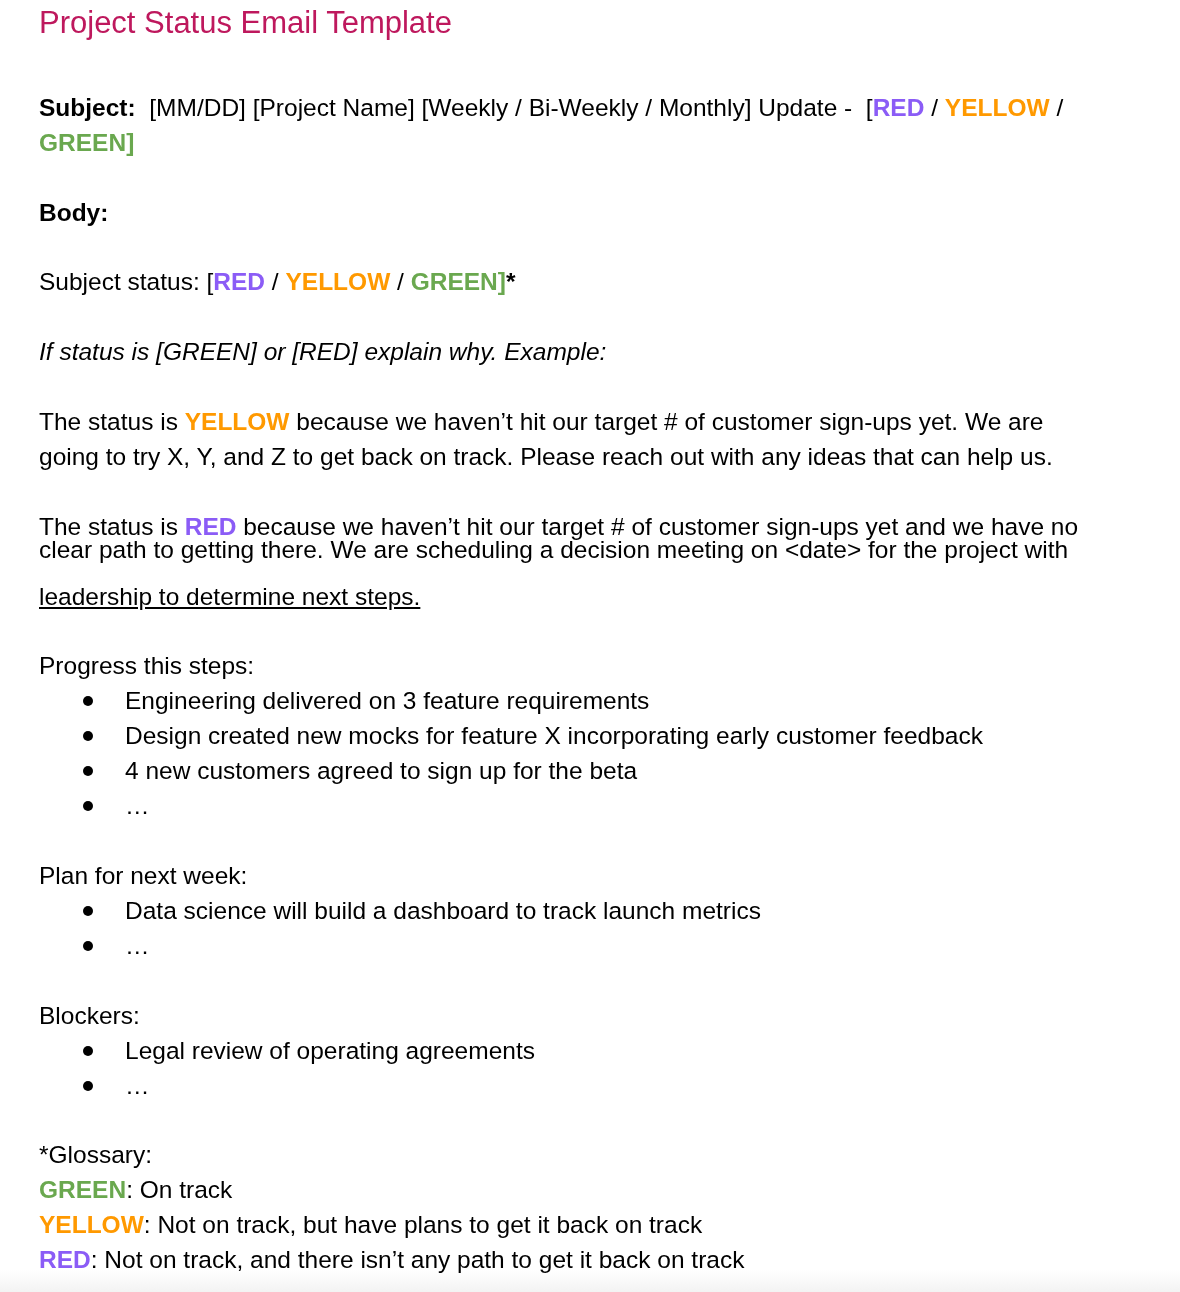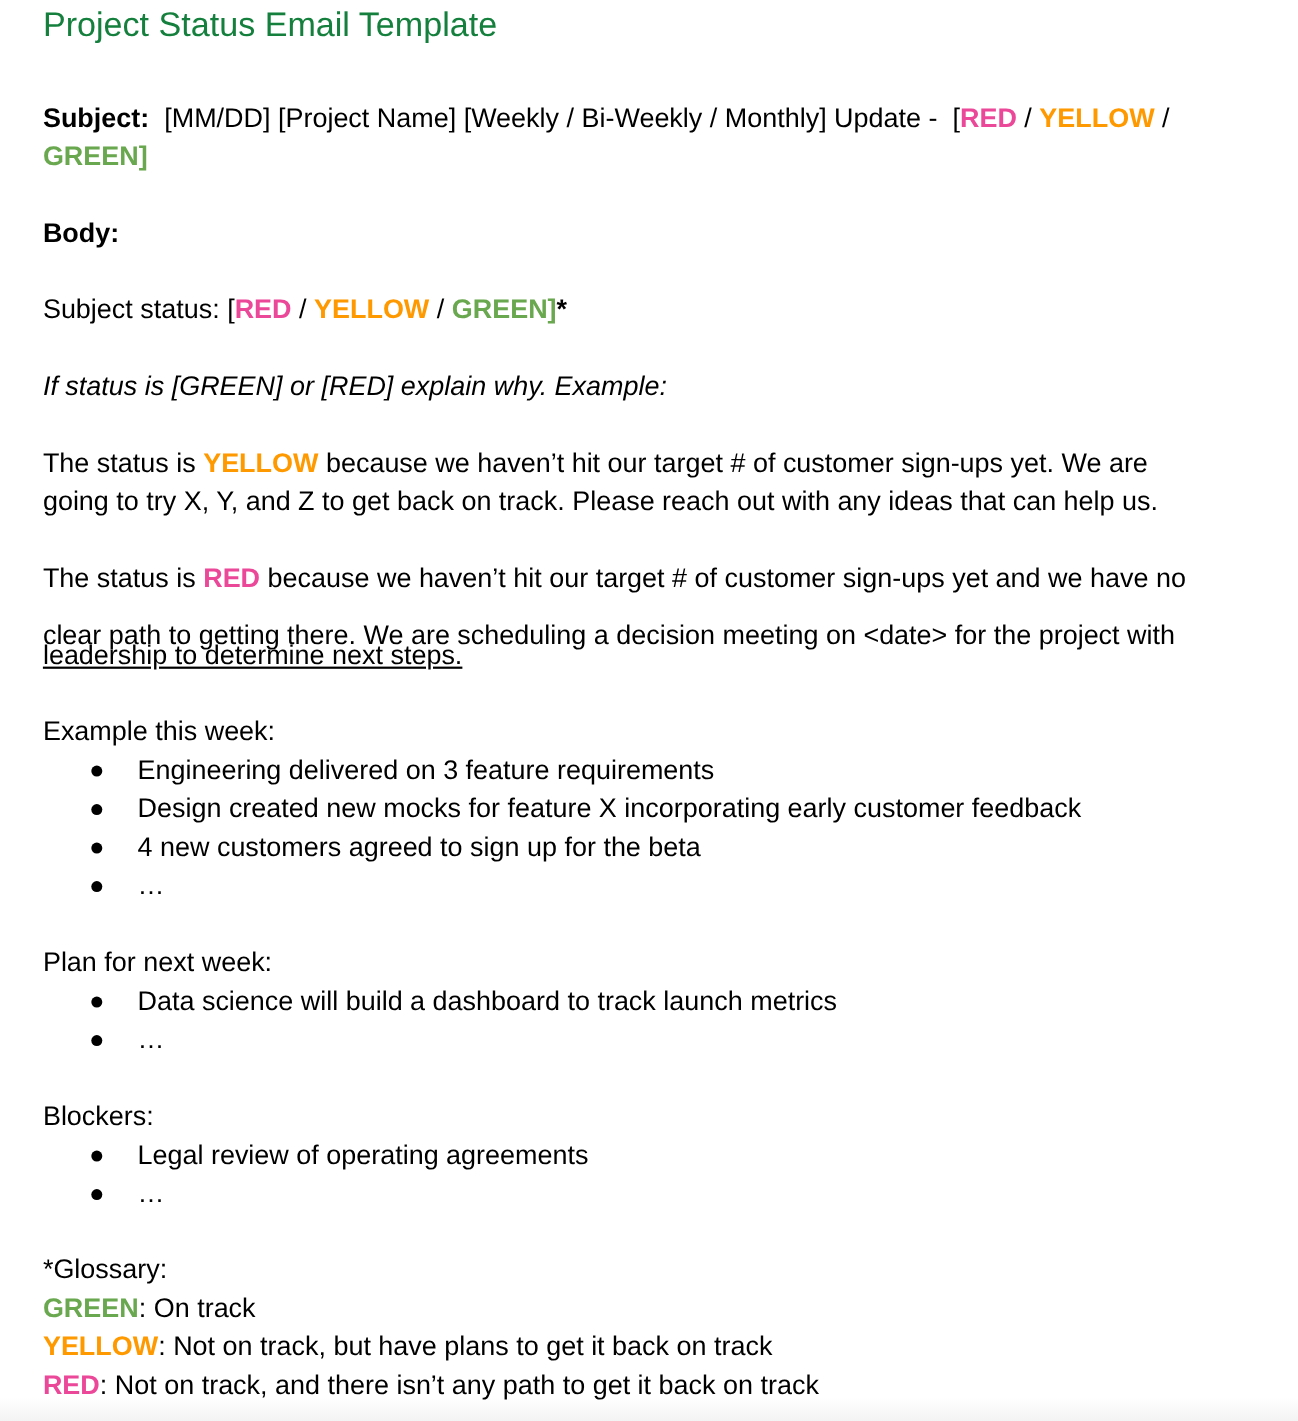--- a/index.html
+++ b/index.html
@@ -6,28 +6,28 @@
   body {
     width: 1180px; height: 1292px; overflow: hidden;
     background: linear-gradient(to bottom, #ffffff 0px, #ffffff 1270px, #f3f3f3 1292px);
     font-family: "Liberation Sans", sans-serif;
     color: #000;
     position: relative;
   }
   .doc { position: absolute; left: 39px; top: 0; width: 1130px; }
   .title {
     position: absolute; left: 0; top: 3px;
-    font-size: 31px; color: #15803d; white-space: nowrap; line-height: 40px;
+    font-size: 31px; color: #be185d; white-space: nowrap; line-height: 40px;
   }
   .line {
     position: absolute; left: 0; font-size: 24.5px; line-height: 35px; white-space: nowrap;
   }
   .b { font-weight: bold; }
   .i { font-style: italic; }
-  .red { color: #ec4899; font-weight: bold; }
+  .red { color: #8b5cf6; font-weight: bold; }
   .yellow { color: #ff9900; font-weight: bold; }
   .green { color: #6aa84f; font-weight: bold; }
   .bullet {
     position: absolute; left: 44px; width: 10px; height: 10px; border-radius: 50%;
     background: #000;
   }
   .item { position: absolute; left: 86px; font-size: 24.5px; line-height: 35px; white-space: nowrap; }
 </style>
 </head>
 <body>
@@ -52,24 +52,24 @@
   <div class="line i" style="top:334px;">If status is [GREEN] or [RED] explain why. Example:</div>
 
   <div class="line" style="top:404px;">
     <span style="white-space:pre;">The status is </span><span class="yellow">YELLOW</span><span style="white-space:pre;"> because we haven’t hit our target # of customer sign-ups yet. We are</span>
   </div>
   <div class="line" style="top:439px;">going to try X, Y, and Z to get back on track. Please reach out with any ideas that can help us.</div>
 
   <div class="line" style="top:509px;">
     <span style="white-space:pre;">The status is </span><span class="red">RED</span><span style="white-space:pre;"> because we haven’t hit our target # of customer sign-ups yet and we have no</span>
   </div>
-  <div class="line" style="top:560px;">clear path to getting there. We are scheduling a decision meeting on &lt;date&gt; for the project with</div>
+  <div class="line" style="top:532px;">clear path to getting there. We are scheduling a decision meeting on &lt;date&gt; for the project with</div>
   <div class="line" style="top:579px;text-decoration:underline;">leadership to determine next steps.</div>
 
-  <div class="line" style="top:648px;">Example this week:</div>
+  <div class="line" style="top:648px;">Progress this steps:</div>
   <div>
     <span class="bullet" style="top:696px;"></span>
     <div class="item" style="top:683px;">Engineering delivered on 3 feature requirements</div>
     <span class="bullet" style="top:731px;"></span>
     <div class="item" style="top:718px;">Design created new mocks for feature X incorporating early customer feedback</div>
     <span class="bullet" style="top:766px;"></span>
     <div class="item" style="top:753px;">4 new customers agreed to sign up for the beta</div>
     <span class="bullet" style="top:801px;"></span>
     <div class="item" style="top:788px;">…</div>
   </div>

